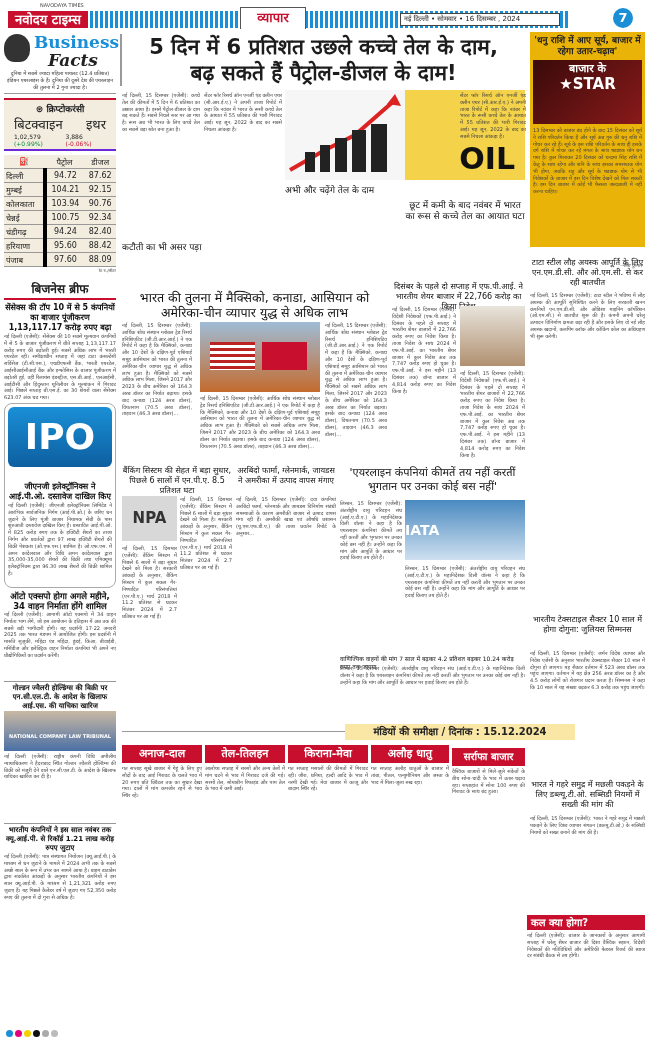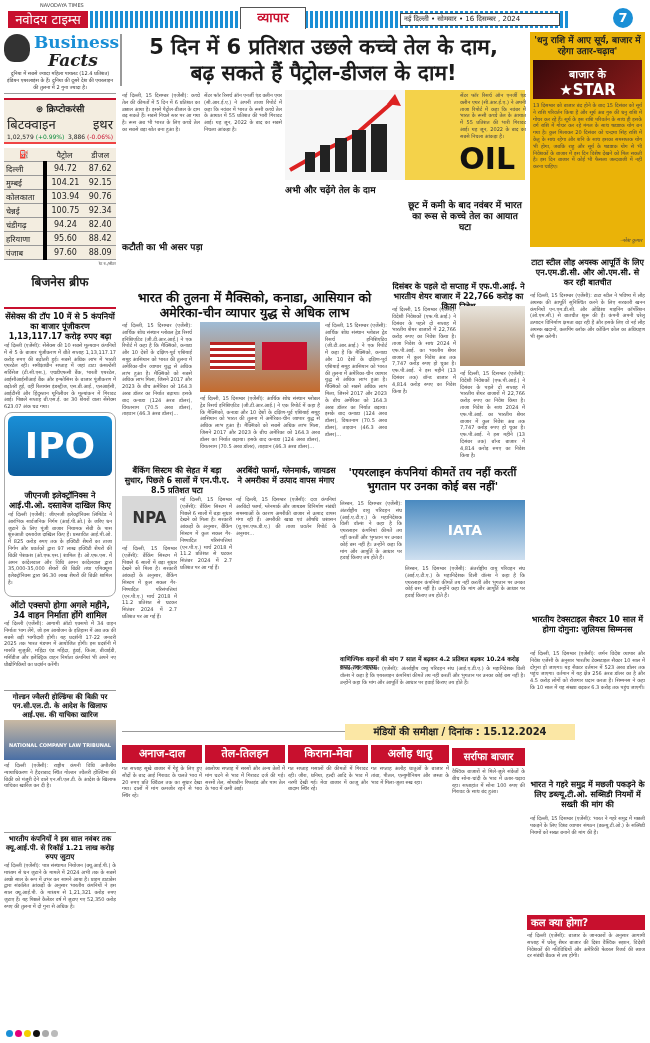--- a/index.html
+++ b/index.html
@@ -1,49 +1,49 @@
 <!DOCTYPE html>
 <html><head>
 <meta charset="utf-8">
 <style>
 *{box-sizing:border-box;margin:0;padding:0}
 body{width:650px;height:1043px;background:#fff;font-family:"DejaVu Sans",sans-serif;color:#222;position:relative;overflow:hidden}
 .abs{position:absolute}
-.logo-box{left:8px;top:11px;width:80px;height:17px;background:#c8102e;color:#fff;font-weight:normal;font-size:13px;line-height:17px;text-align:center}
+.logo-box{left:8px;top:11px;width:80px;height:17px;background:#c8102e;color:#fff;font-weight:bold;font-size:13px;line-height:17px;text-align:center}
 .logo-small{left:40px;top:2px;font-size:5px;color:#444}
 .stripes{left:90px;top:11px;width:480px;height:17px;background:repeating-linear-gradient(90deg,#1a8fd6 0,#1a8fd6 3px,#fff 3px,#fff 5px)}
 .section-tab{left:240px;top:7px;width:66px;height:22px;background:#fff;border:1px solid #555;border-bottom:none;color:#c8102e;font-weight:bold;font-size:13px;text-align:center;line-height:20px}
 .dateline{left:400px;top:13px;width:160px;height:13px;background:#fff;border:1px solid #444;font-size:7px;line-height:11px;padding-left:3px}
 .page-num{left:613px;top:8px;width:20px;height:20px;border-radius:50%;background:#1a8fd6;color:#fff;font-weight:bold;font-size:13px;text-align:center;line-height:20px}
 .leftcol{left:4px;top:32px;width:112px}
 .bf-logo{height:38px;position:relative}
 .bf-head{position:absolute;left:0;top:2px;width:26px;height:28px;border-radius:50% 50% 40% 40%;background:#333}
 .bf-business{position:absolute;left:30px;top:0;color:#1a8fd6;font-weight:bold;font-size:17px;font-family:"DejaVu Serif",serif}
 .bf-facts{position:absolute;left:44px;top:18px;font-style:italic;font-size:17px;font-family:"DejaVu Serif",serif;font-weight:bold}
 .small{font-size:5px;line-height:7px;color:#333}
-.crypto{background:#f3ede0;border-top:2px solid #c8102e;border-bottom:2px solid #ef4444;padding:2px 3px;margin-top:4px;font-size:8px}
+.crypto{background:#f3ede0;border-top:2px solid #c8102e;border-bottom:2px solid #6d28d9;padding:2px 10px;margin-top:4px;font-size:8px}
 .crypto-title{text-align:center;font-weight:bold;font-size:9px}
 .crypto-row{display:flex;justify-content:space-between;font-size:13px}
 .crypto-vals{display:flex;justify-content:space-between;font-size:6px}
 .up{color:#0a8a3a}.down{color:#c8102e}
 table.fuel{width:100%;border-collapse:collapse;font-size:8px;background:#f3ede0;margin-top:4px}
 table.fuel td,table.fuel th{border-bottom:1px solid #999;padding:1px 2px;text-align:center;font-weight:normal}
 table.fuel td:first-child{text-align:left;border-right:4px solid #000000}
-.brief-title{font-size:12px;font-weight:bold;text-align:center;border-bottom:2px solid #c8102e;margin-top:6px;padding-bottom:17px}
+.brief-title{font-size:12px;font-weight:bold;text-align:center;border-bottom:2px solid #c8102e;margin-top:6px;padding-bottom:1px}
 .subhead{font-weight:bold;font-size:8px;line-height:10px;text-align:center;color:#111}
 .bodytext{font-size:5px;line-height:6.8px;color:#444;text-align:justify}
 .ipo-box{margin-top:4px;border:1px solid #aaa;border-radius:8px;padding:3px;height:185px}
 .ipo-img{height:60px;background:linear-gradient(#1a8fd6,#0d5fa0);border-radius:6px;color:#fff;font-weight:bold;font-size:36px;text-align:center;line-height:60px}
 .headline-main{left:120px;top:34px;width:405px;text-align:center;font-weight:bold;font-size:21px;line-height:26px;color:#1c1c1c;border-left:2px solid #999}
 .star-box{left:530px;top:32px;width:115px;height:215px;background:#eab308;padding:3px}
 .star-title{font-weight:bold;font-size:9px;text-align:center;line-height:11px}
-.star-img{height:39px;background:linear-gradient(135deg,#3a0a0a,#8a1a1a);margin-top:3px;color:#fff;font-weight:bold;text-align:center;font-size:15px;padding-top:6px}
+.star-img{height:64px;background:linear-gradient(135deg,#3a0a0a,#8a1a1a);margin-top:3px;color:#fff;font-weight:bold;text-align:center;font-size:15px;}
 .oil-img{left:285px;top:90px;width:240px;height:90px;background:linear-gradient(90deg,#f6f6f6 50%,#f4d24a 50%)}
 .oil-word{right:10px;bottom:4px;font-size:30px;font-weight:bold;color:#111;font-family:"DejaVu Sans",sans-serif}
-.h2{font-weight:bold;color:#111}
+.h2{font-weight:normal;color:#111}
 .mandi-banner{left:345px;top:724px;width:230px;height:16px;background:#fbe7a5;text-align:center;font-weight:bold;font-size:10px;line-height:16px}
 .mandi-tab{height:18px;background:#c8102e;color:#fff;font-weight:bold;font-size:11px;text-align:center;line-height:18px}
 .kal-box{left:527px;top:915px;width:118px;height:15px;background:#c8102e;color:#fff;font-weight:bold;font-size:10px;line-height:15px;padding-left:4px}
 .color-dots{left:6px;top:1030px;display:flex;gap:2px}
 .dot{width:7px;height:7px;border-radius:50%}
 .img-box{background:#cdd;}
 </style>
 </head>
 <body>
 
@@ -196,21 +196,21 @@
 <div class="abs h2" style="left:122px;top:466px;width:110px;font-size:8px;line-height:10px;text-align:center">बैंकिंग सिस्टम की सेहत में बड़ा सुधार, पिछले 6 सालों में एन.पी.ए. 8.5 प्रतिशत घटा</div>
 <div class="abs" style="left:122px;top:496px;width:55px;height:45px;background:#d8d8d8;font-weight:bold;font-size:15px;text-align:center;line-height:45px;color:#333">NPA</div>
 <div class="abs bodytext" style="left:180px;top:496px;width:52px;height:220px;overflow:hidden">नई दिल्ली, 15 दिसम्बर (एजेंसी): बैंकिंग सिस्टम में पिछले 6 सालों में बड़ा सुधार देखने को मिला है। सरकारी आंकड़ों के अनुसार, बैंकिंग सिस्टम में कुल सकल गैर-निष्पादित परिसंपत्तियां (एन.पी.ए.) मार्च 2018 में 11.2 प्रतिशत से घटकर सितंबर 2024 में 2.7 प्रतिशत पर आ गई हैं।</div>
 <div class="abs bodytext" style="left:122px;top:545px;width:55px;height:170px;overflow:hidden">नई दिल्ली, 15 दिसम्बर (एजेंसी): बैंकिंग सिस्टम में पिछले 6 सालों में बड़ा सुधार देखने को मिला है। सरकारी आंकड़ों के अनुसार, बैंकिंग सिस्टम में कुल सकल गैर-निष्पादित परिसंपत्तियां (एन.पी.ए.) मार्च 2018 में 11.2 प्रतिशत से घटकर सितंबर 2024 में 2.7 प्रतिशत पर आ गई हैं।</div>
 
 <div class="abs h2" style="left:236px;top:466px;width:100px;font-size:8px;line-height:10px;text-align:center">अरबिंदो फार्मा, ग्लेनमार्क, जायडस ने अमरीका में उत्पाद वापस मंगाए</div>
 <div class="abs bodytext" style="left:236px;top:496px;width:100px;height:220px;overflow:hidden">नई दिल्ली, 15 दिसम्बर (एजेंसी): दवा कंपनियां अरबिंदो फार्मा, ग्लेनमार्क और जायडस विनिर्माण संबंधी समस्याओं के कारण अमरीकी बाजार से उत्पाद वापस मंगा रही हैं। अमरीकी खाद्य एवं औषधि प्रशासन (यू.एस.एफ.डी.ए.) की ताजा प्रवर्तन रिपोर्ट के अनुसार...</div>
 
 <div class="abs h2" style="left:340px;top:466px;width:185px;font-size:11px;line-height:14px;text-align:center">'एयरलाइन कंपनियां कीमतें तय नहीं करतीं भुगतान पर उनका कोई बस नहीं'</div>
 <div class="abs bodytext" style="left:340px;top:500px;width:62px;height:150px;overflow:hidden">लिस्बन, 15 दिसम्बर (एजेंसी): अंतर्राष्ट्रीय वायु परिवहन संघ (आई.ए.टी.ए.) के महानिदेशक विली वॉल्श ने कहा है कि एयरलाइन कंपनियां कीमतें तय नहीं करतीं और भुगतान पर उनका कोई बस नहीं है। उन्होंने कहा कि मांग और आपूर्ति के आधार पर हवाई किराए तय होते हैं।</div>
-<div class="abs" style="left:405px;top:500px;width:120px;height:60px;background:linear-gradient(#4a8ac0,#cfe0f0);color:#fff;font-weight:bold;font-size:14px;text-align:center;line-height:60px">IATA</div>
+<div class="abs" style="left:405px;top:500px;width:120px;height:60px;background:linear-gradient(#4a8ac0,#cfe0f0);color:#fff;font-weight:bold;font-size:14px;text-align:left;line-height:60px">IATA</div>
 <div class="abs bodytext" style="left:405px;top:565px;width:120px;height:85px;overflow:hidden">लिस्बन, 15 दिसम्बर (एजेंसी): अंतर्राष्ट्रीय वायु परिवहन संघ (आई.ए.टी.ए.) के महानिदेशक विली वॉल्श ने कहा है कि एयरलाइन कंपनियां कीमतें तय नहीं करतीं और भुगतान पर उनका कोई बस नहीं है। उन्होंने कहा कि मांग और आपूर्ति के आधार पर हवाई किराए तय होते हैं।</div>
 <div class="abs h2" style="left:340px;top:655px;width:185px;font-size:6px;line-height:8px">वाणिज्यिक वाहनों की मांग 7 साल में बढ़कर 4.2 प्रतिशत बढ़कर 10.24 करोड़ रुपए तक जाएगा</div>
 <div class="abs bodytext" style="left:340px;top:665px;width:185px;height:50px;overflow:hidden">लिस्बन, 15 दिसम्बर (एजेंसी): अंतर्राष्ट्रीय वायु परिवहन संघ (आई.ए.टी.ए.) के महानिदेशक विली वॉल्श ने कहा है कि एयरलाइन कंपनियां कीमतें तय नहीं करतीं और भुगतान पर उनका कोई बस नहीं है। उन्होंने कहा कि मांग और आपूर्ति के आधार पर हवाई किराए तय होते हैं।</div>
 
 <div class="abs h2" style="left:530px;top:615px;width:115px;font-size:8px;line-height:10px;text-align:center">भारतीय टेक्सटाइल सैक्टर 10 साल में होगा दोगुना: जुलियस सिम्मनस</div>
 <div class="abs bodytext" style="left:530px;top:650px;width:115px;height:125px;overflow:hidden">नई दिल्ली, 15 दिसम्बर (एजेंसी): जर्मन विदेश व्यापार और निवेश एजेंसी के अनुसार भारतीय टेक्सटाइल सैक्टर 10 साल में दोगुना हो जाएगा। यह सैक्टर वर्तमान में 523 अरब डॉलर तक पहुंच जाएगा। वर्तमान में यह क्षेत्र 256 अरब डॉलर का है और 4.5 करोड़ लोगों को रोजगार प्रदान करता है। सिम्मनस ने कहा कि 10 साल में यह संख्या बढ़कर 6.3 करोड़ तक पहुंच जाएगी।</div>
 <div class="abs h2" style="left:530px;top:780px;width:115px;font-size:8px;line-height:10px;text-align:center">भारत ने गहरे समुद्र में मछली पकड़ने के लिए डब्ल्यू.टी.ओ. सब्सिडी नियमों में सख्ती की मांग की</div>
 <div class="abs bodytext" style="left:530px;top:815px;width:115px;height:95px;overflow:hidden">नई दिल्ली, 15 दिसम्बर (एजेंसी): भारत ने गहरे समुद्र में मछली पकड़ने के लिए विश्व व्यापार संगठन (डब्ल्यू.टी.ओ.) के सब्सिडी नियमों को सख्त बनाने की मांग की है।</div>
 
 <div class="abs" style="left:122px;top:731px;width:403px;height:1px;background:#999"></div>

